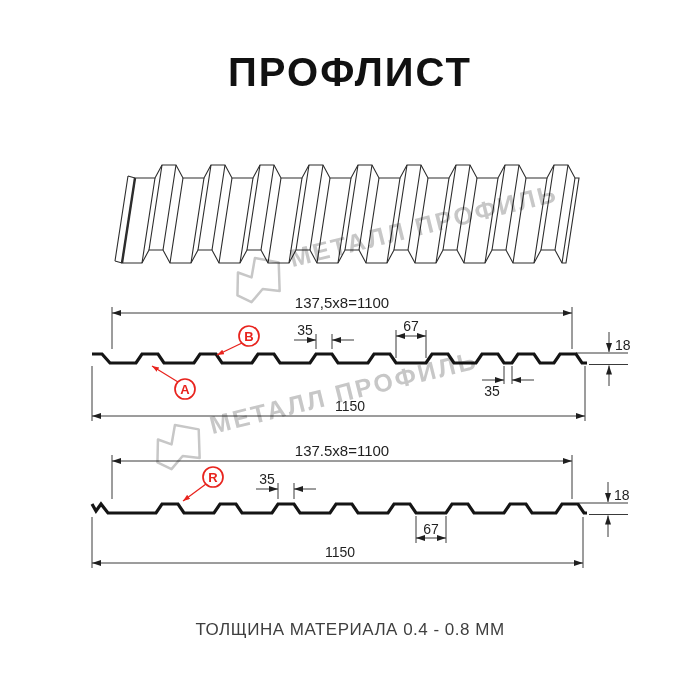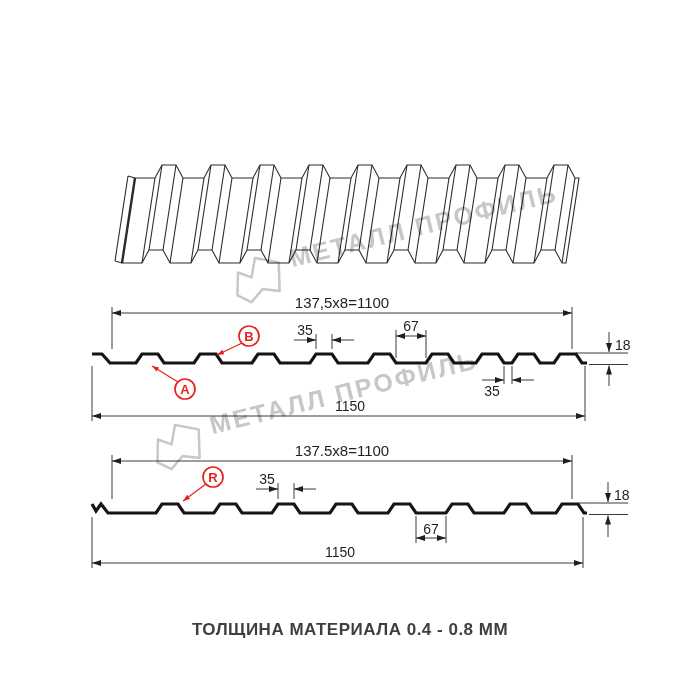--- a/index.html
+++ b/index.html
@@ -10,21 +10,21 @@
   .page-title{
     position:absolute;left:0;top:50px;width:700px;text-align:center;
     font-size:40px;font-weight:bold;letter-spacing:2px;color:#111111;
   }
   .page-subtitle{
     position:absolute;left:0;top:100px;width:700px;text-align:center;
     font-size:17px;font-weight:bold;letter-spacing:1px;color:#1c1c1c;
   }
   .footer-note{
     position:absolute;left:0;top:620px;width:700px;text-align:center;
-    font-size:17px;font-weight:bold;letter-spacing:0.5px;color:#3f3f3f;
+    font-size:17px;font-weight:normal;letter-spacing:0.5px;color:#3f3f3f;
   }
   .drawing-svg{position:absolute;left:0;top:0;}
   .watermark{
     position:absolute;display:flex;align-items:center;gap:8px;
     transform-origin:0 50%;pointer-events:none;mix-blend-mode:multiply;
   }
   .watermark .wm-text{
     font-size:25px;font-weight:bold;letter-spacing:2.5px;color:#c7c7c7;white-space:nowrap;
   }
   .wm-1{left:228px;top:251px;transform:rotate(-14deg);}
@@ -33,20 +33,21 @@
   svg text{font-family:"Liberation Sans", sans-serif;}
   .dim-text{font-size:14px;fill:#1f1f1f;}
   .dim-text-big{font-size:15px;fill:#1f1f1f;}
   .red-label{font-size:13px;font-weight:bold;fill:#e8231d;}
 </style>
 </head>
 <body>
 
 <div class="canvas">
 
+  <div class="page-title">ПРОФЛИСТ</div>
 
   <svg class="drawing-svg" width="700" height="700" viewBox="0 0 700 700">
     <defs>
       <marker id="arwE" markerWidth="11" markerHeight="8" refX="9" refY="3" orient="auto" markerUnits="userSpaceOnUse">
         <path d="M0,0 L9,3 L0,6 Z" fill="#1f1f1f"></path>
       </marker>
       <marker id="arwS" markerWidth="11" markerHeight="8" refX="9" refY="3" orient="auto-start-reverse" markerUnits="userSpaceOnUse">
         <path d="M0,0 L9,3 L0,6 Z" fill="#1f1f1f"></path>
       </marker>
       <marker id="arwR" markerWidth="9" markerHeight="7" refX="7" refY="2.5" orient="auto" markerUnits="userSpaceOnUse">

